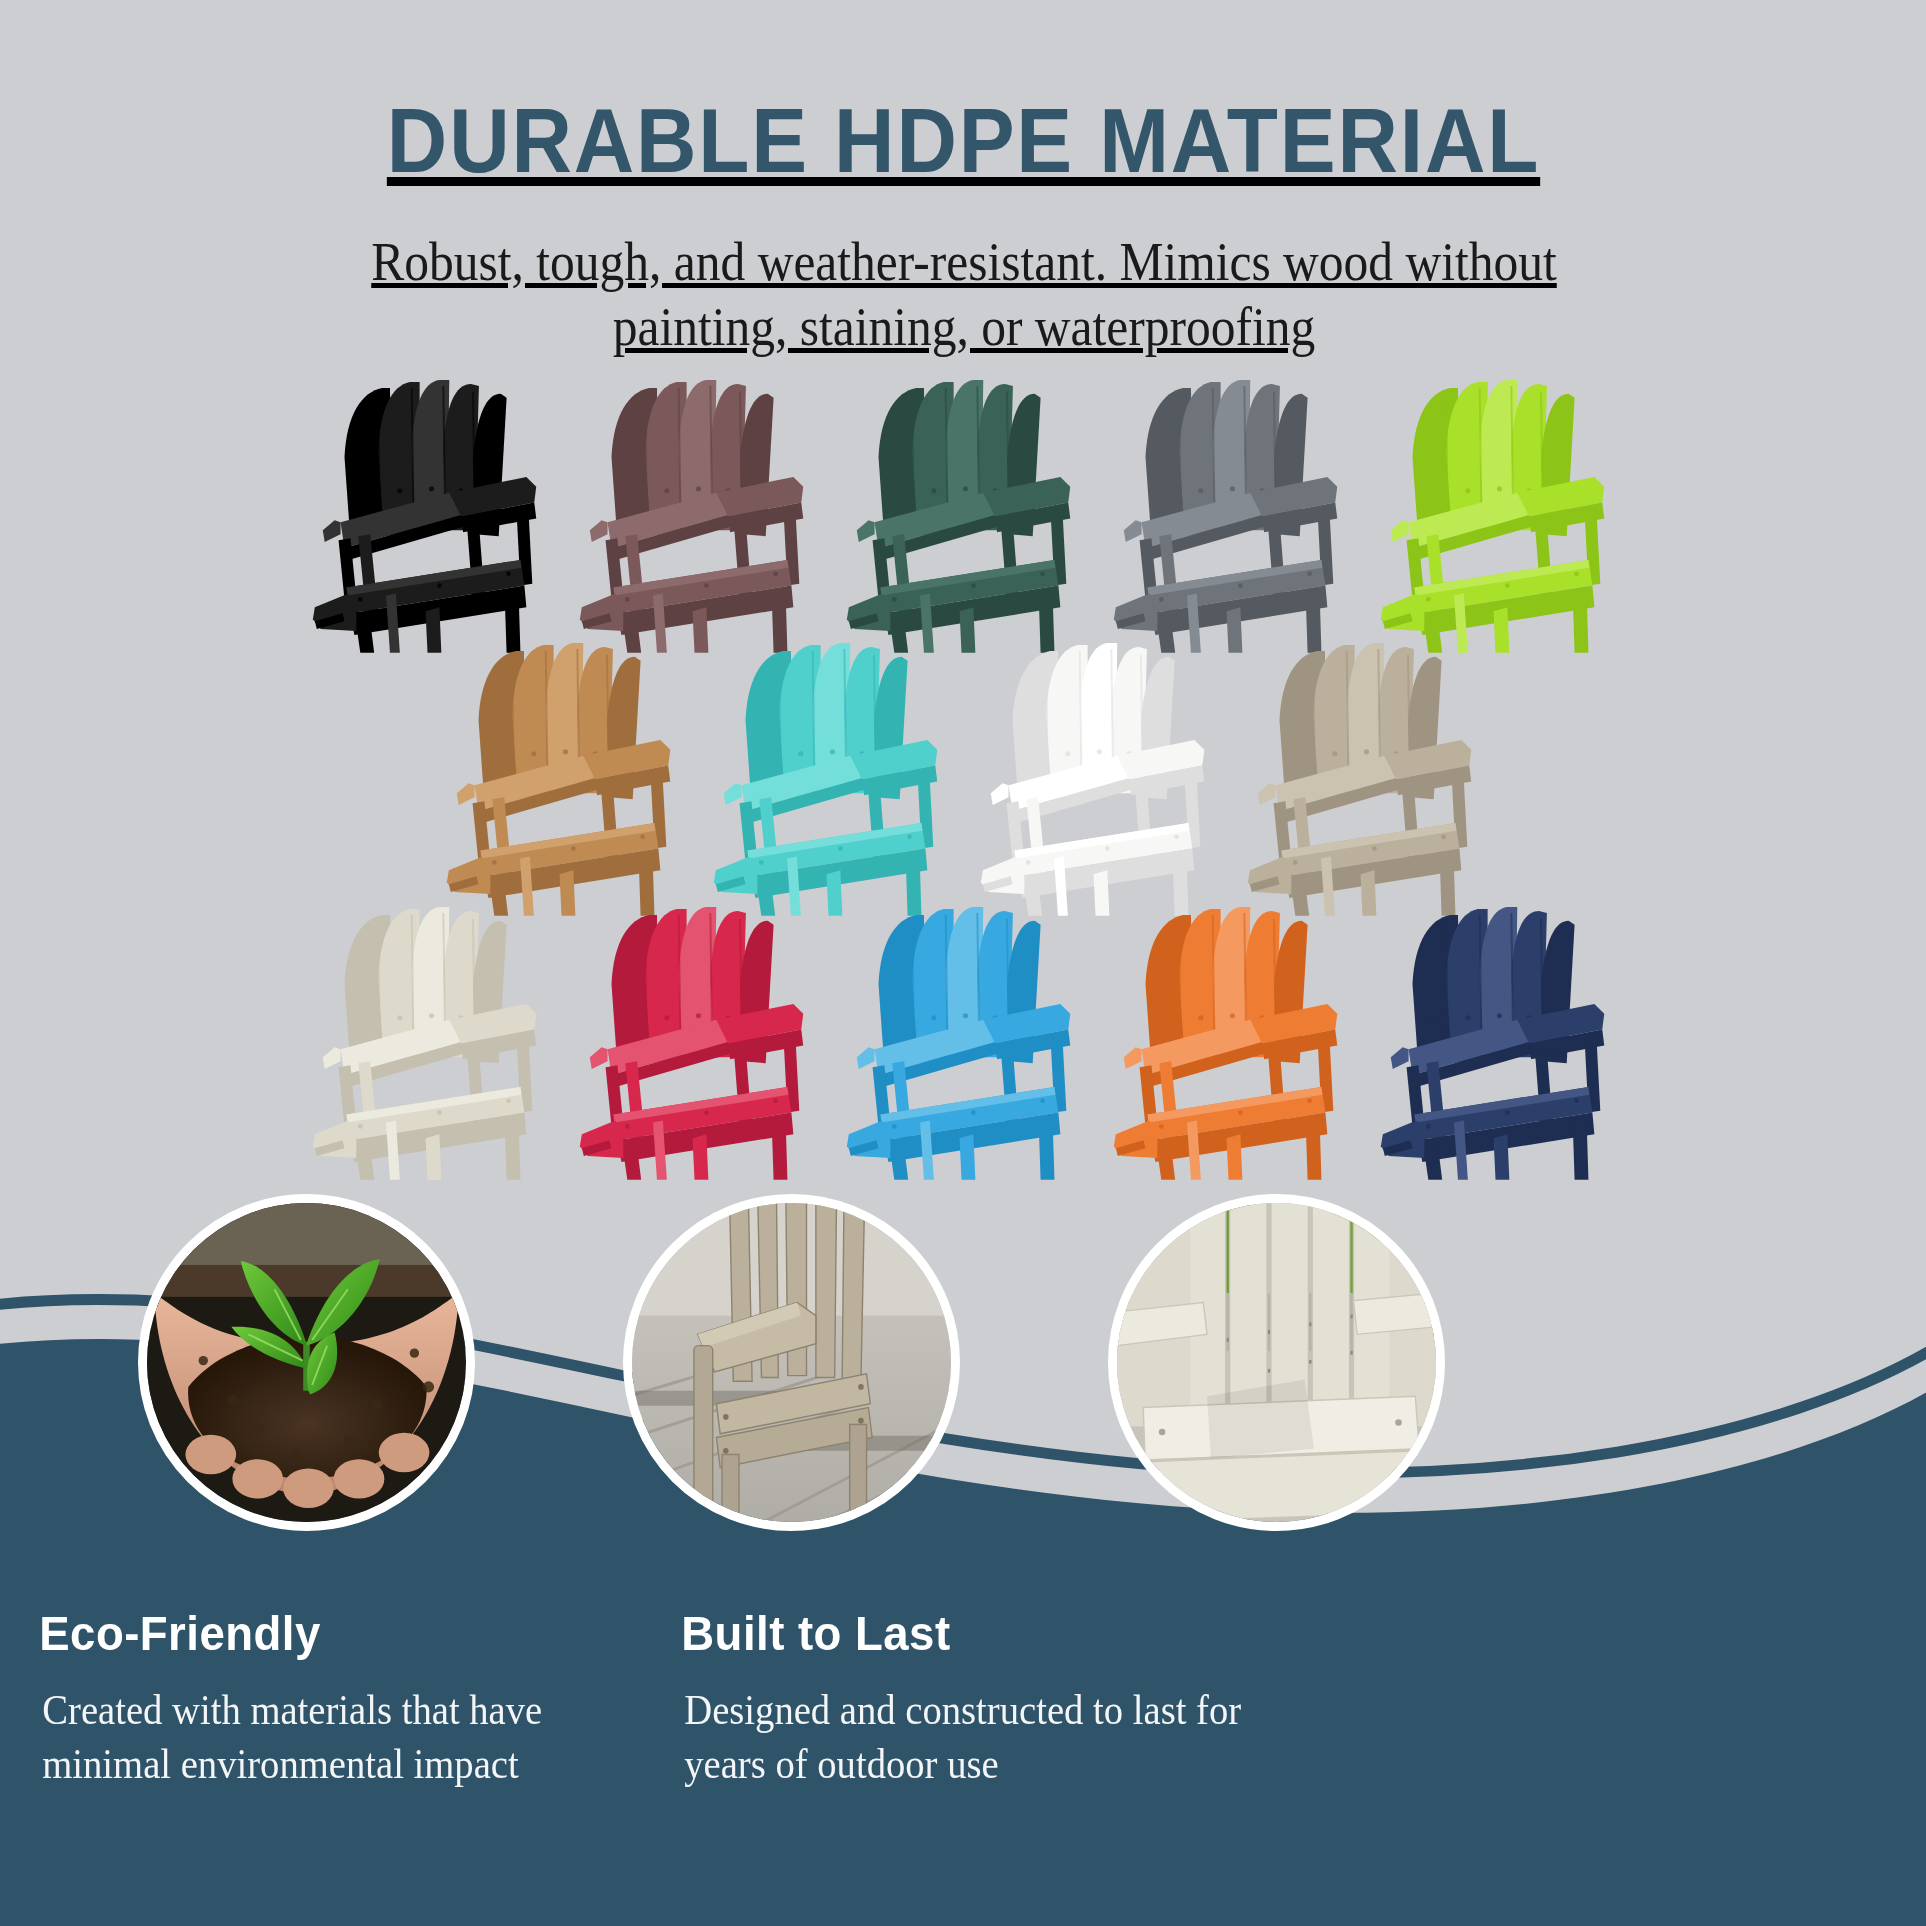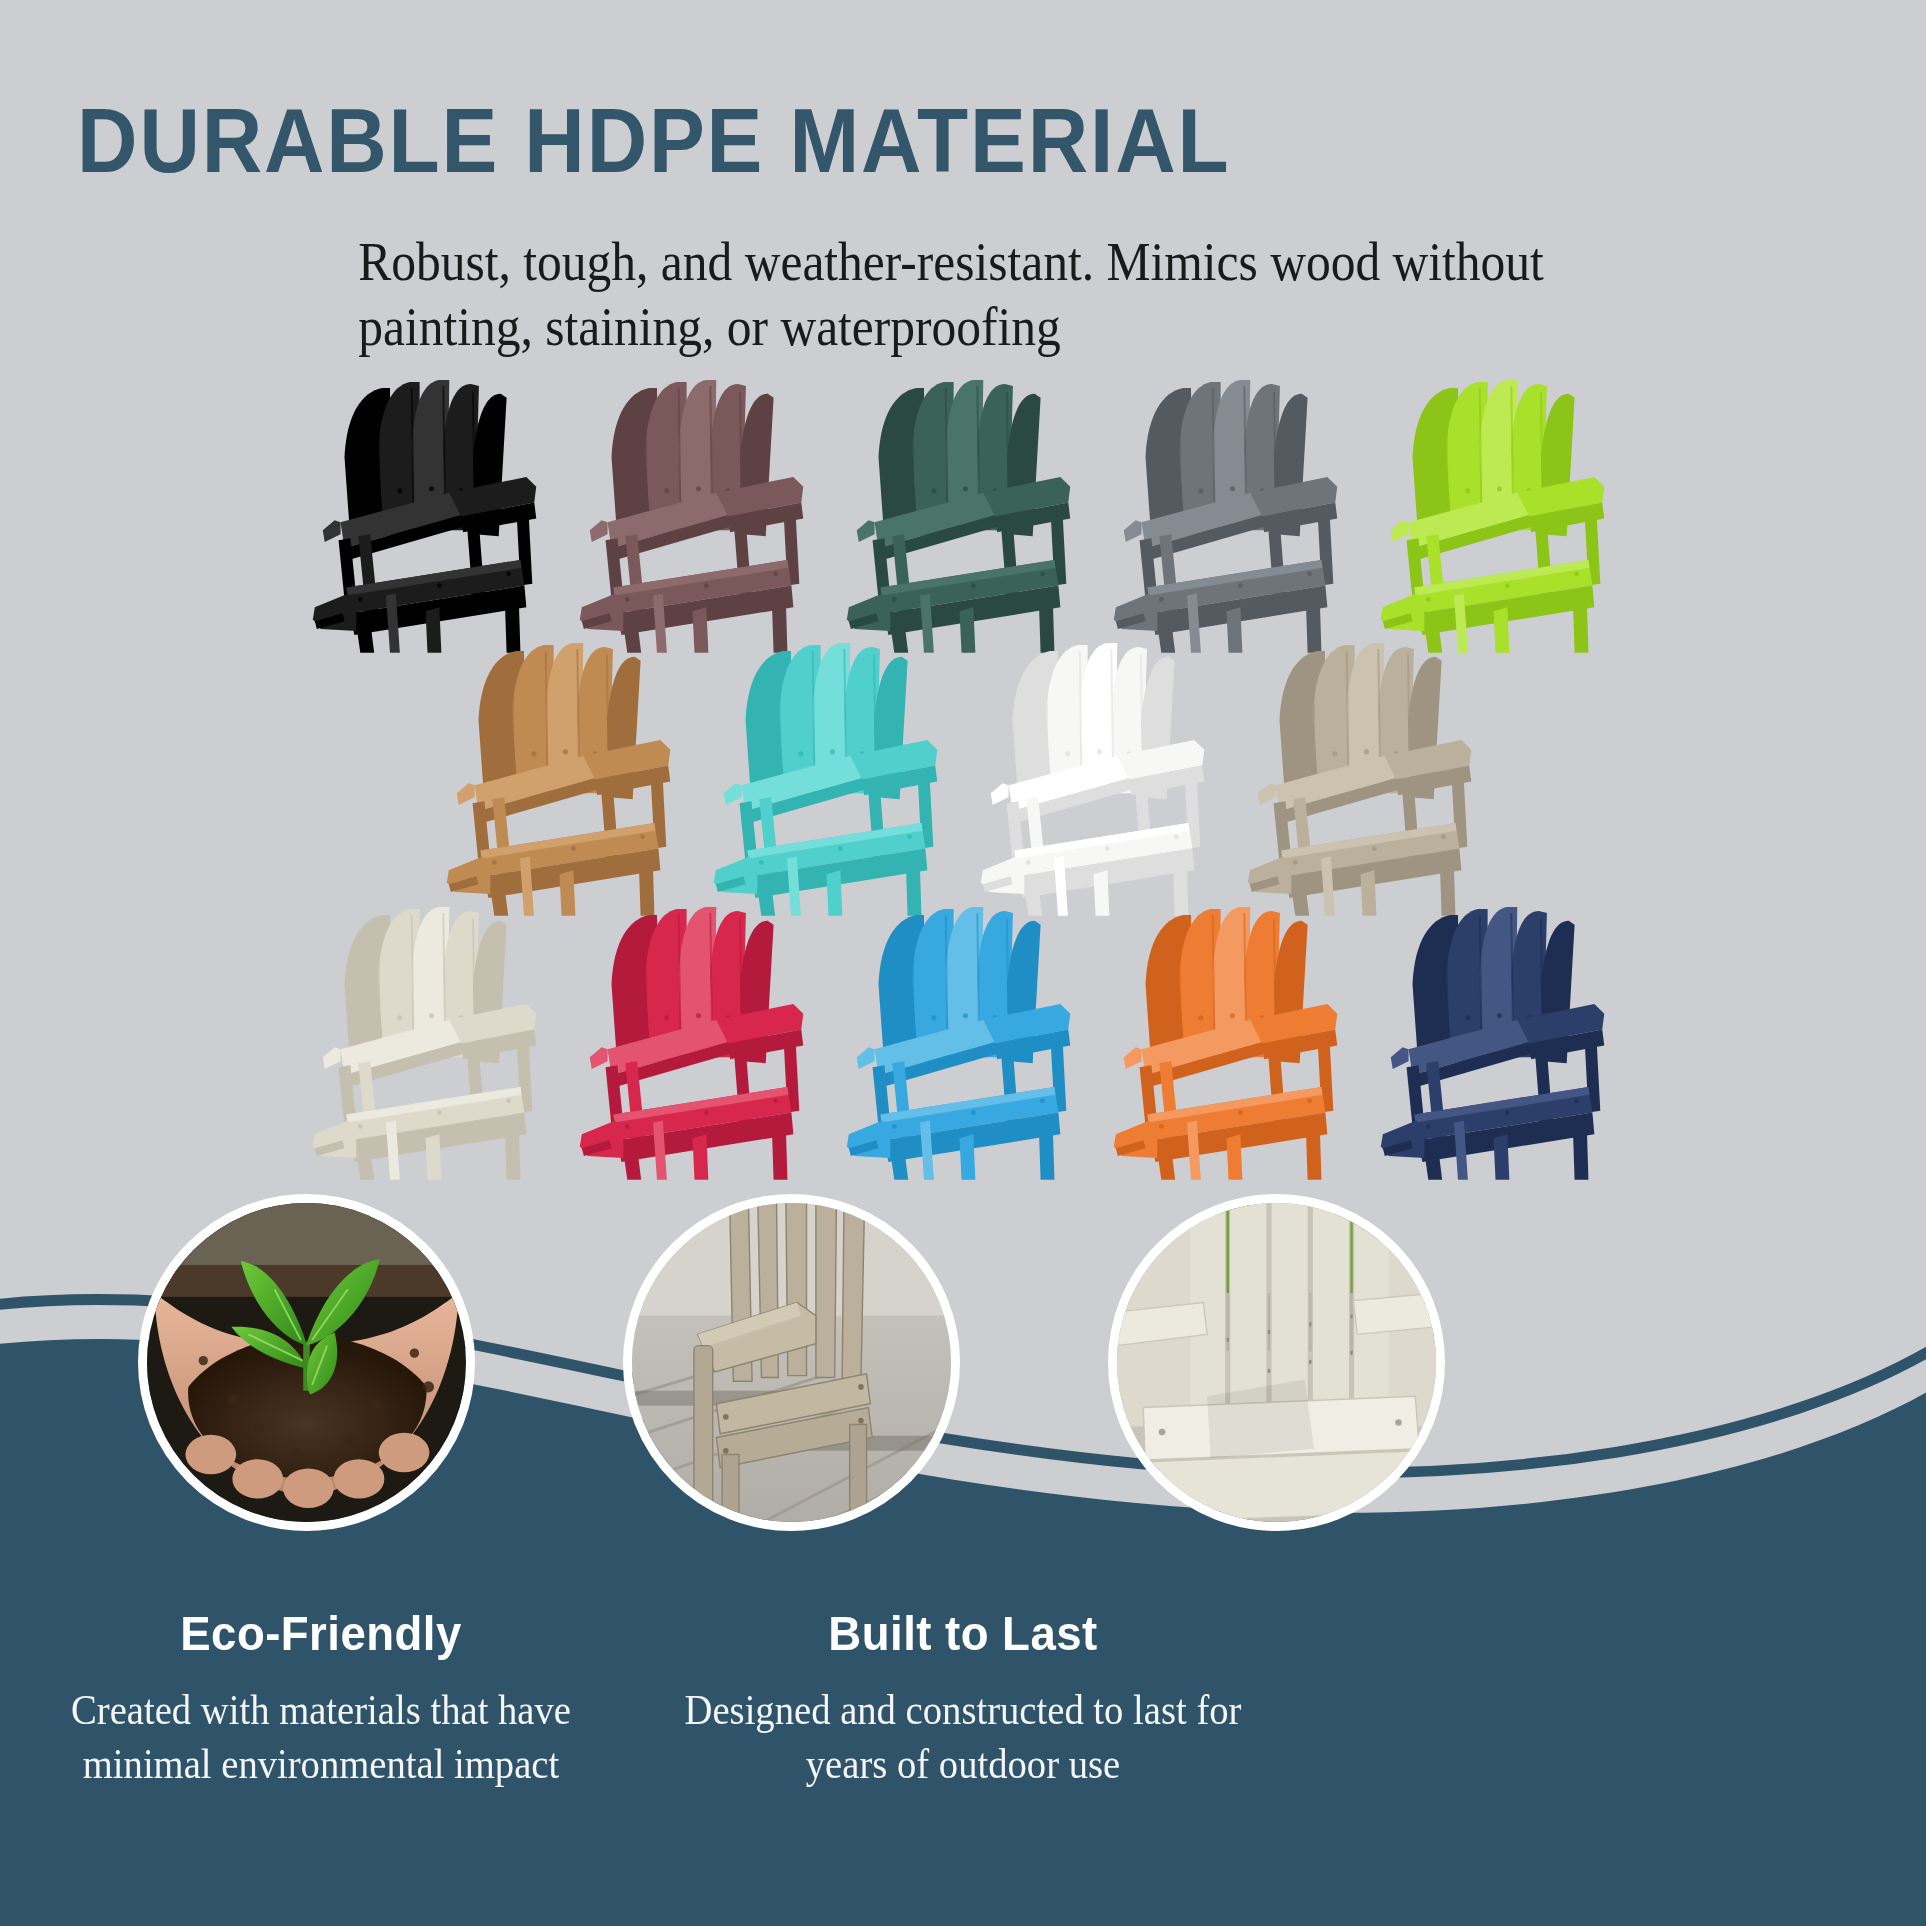--- a/index.html
+++ b/index.html
@@ -6,21 +6,21 @@
   body{
     width:1927px;height:1927px;
     background:#cdced2;
     font-family:"Liberation Sans", sans-serif;
     overflow:hidden;
     position:relative;
   }
   #stage{position:absolute;inset:0;width:1927px;height:1927px;}
 
   
-  .header{position:absolute;left:0;right:0;top:95px;}
+  .header{position:absolute;left:0;right:0;top:95px;text-align:center;text-decoration:underline;}
   .title{
     font-family:"Liberation Sans", sans-serif;
     font-weight:700;
     font-size:91px;
     letter-spacing:2px;
     line-height:1;
     color:#33566b;
     transform:scaleX(0.92);
     margin:0;
   }
@@ -58,21 +58,21 @@
     overflow:hidden;
     box-sizing:border-box;
   }
   .c1{left:138px;top:1194px;}
   .c2{left:623px;top:1194px;}
   .c3{left:1108px;top:1194px;}
   .circle .art{position:absolute;inset:0;}
 
   
   .features{position:absolute;left:0;top:1609px;width:1927px;display:flex;}
-  .feature{width:642px;text-align:center;padding:0 18px;box-sizing:border-box;}
+  .feature{width:642px;padding:0 18px;box-sizing:border-box;}
   .f-title{
     font-family:"Liberation Sans", sans-serif;
     font-weight:700;
     font-size:49px;
     color:#ffffff;
     letter-spacing:0.5px;
     transform:scaleX(0.93);
     margin:0 0 26px 0;
     line-height:1;
   }

